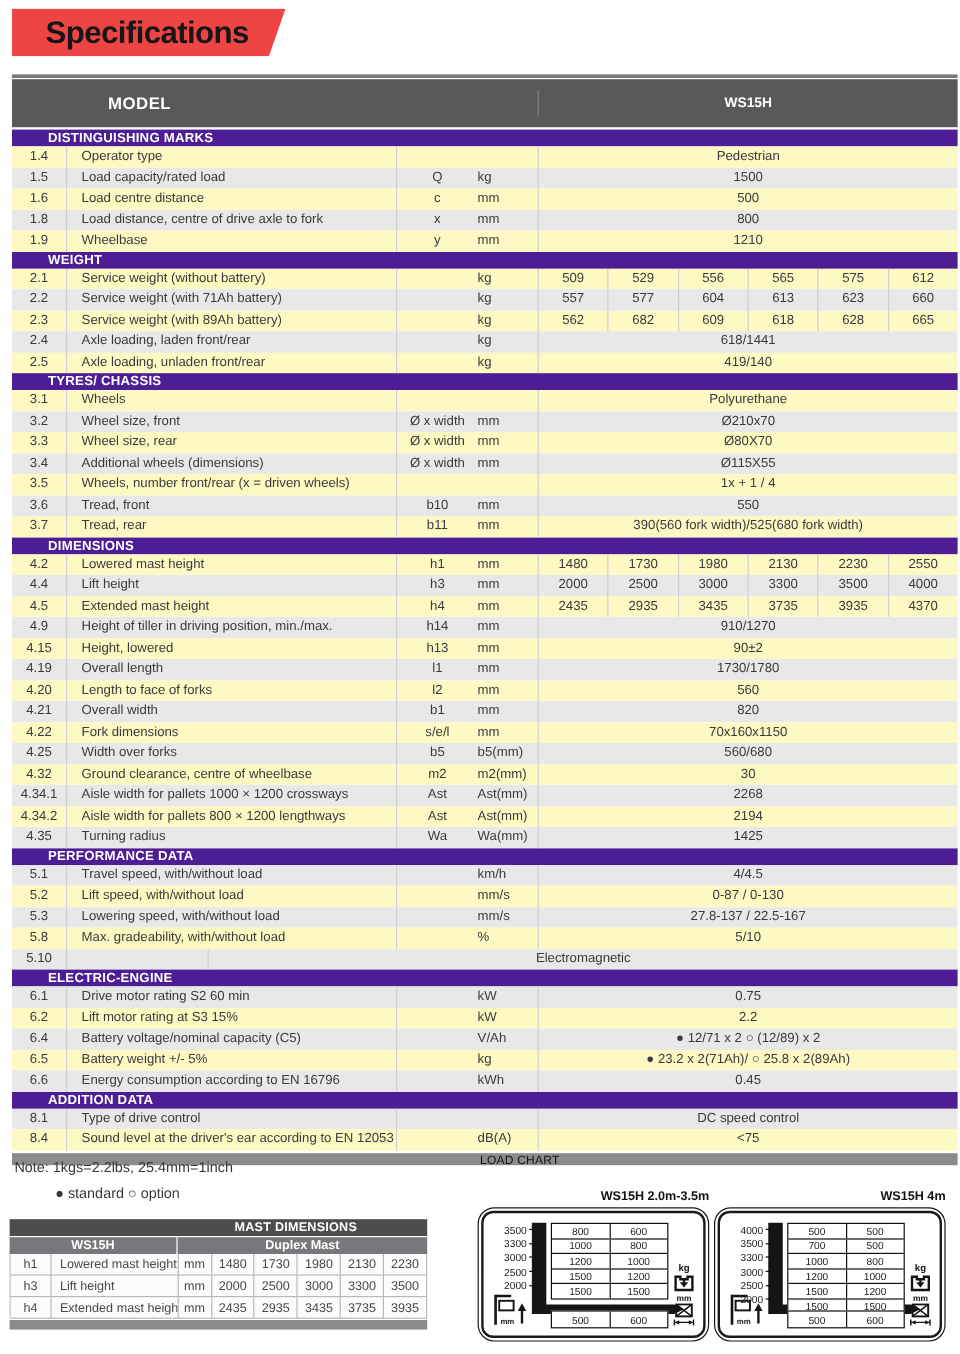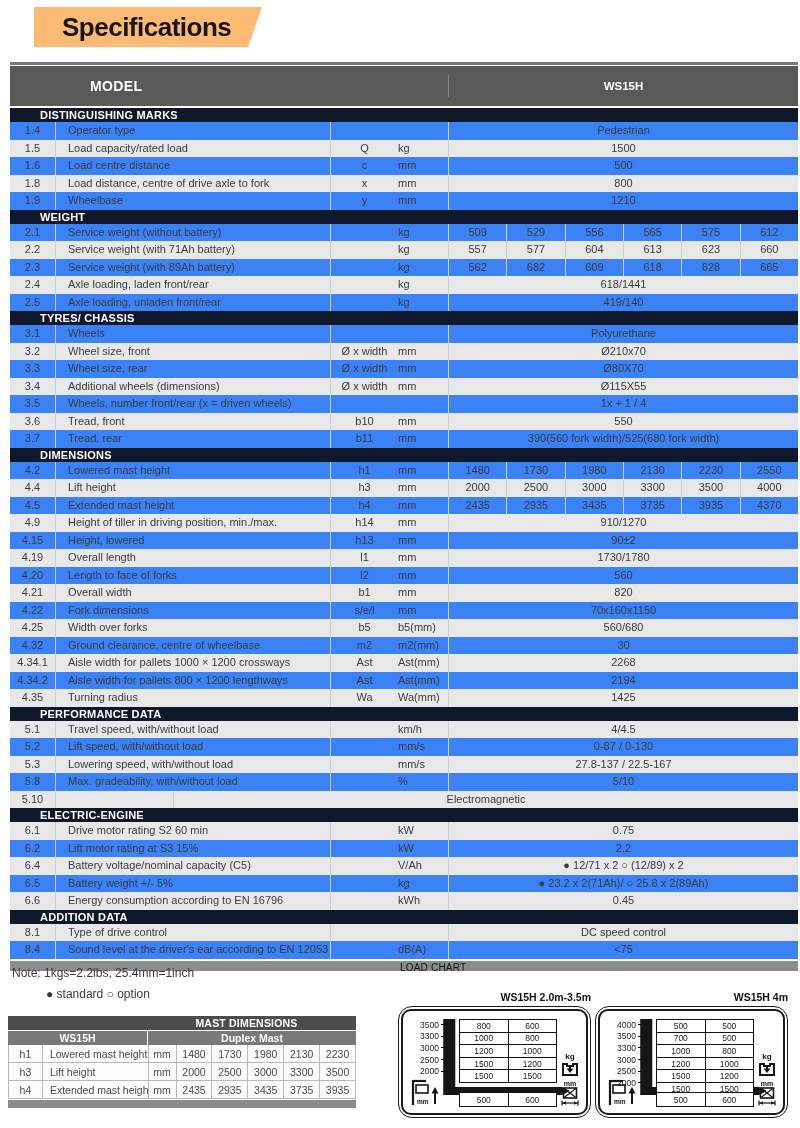--- a/index.html
+++ b/index.html
@@ -2,34 +2,34 @@
 <html><head>
 <meta charset="utf-8">
 <style>
   html,body{margin:0;padding:0;}
   body{
     width:800px;height:1128px;position:relative;background:#ffffff;
     font-family:"Liberation Sans", sans-serif;color:#3a3a3c;overflow:hidden;
   }
   
   .banner{
-    position:absolute;top:7px;left:10px;width:228px;height:40px;background:#fdba74;
+    position:absolute;top:7px;left:10px;width:228px;height:40px;background:#ef4444;
     clip-path:polygon(0 0,100% 0,calc(100% - 14px) 100%,0 100%);
-    display:flex;align-items:center;margin-left:24px;
+    display:flex;align-items:center;
   }
   .banner-text{font-size:26px;font-weight:bold;color:#161616;padding-left:28px;letter-spacing:-0.5px;}
 
   
   .spec{position:absolute;top:62px;left:10px;width:788px;}
   .topstrip{height:3px;background:#77787a;margin-bottom:1px;}
   .model-row{display:flex;height:40px;background:#59595B;color:#fff;align-items:center;margin-bottom:2px;}
   .model-label{width:438px;box-sizing:border-box;padding-left:80px;font-weight:bold;font-size:14px;letter-spacing:0.4px;}
   .model-value{width:350px;text-align:center;font-weight:bold;font-size:11.5px;border-left:1px solid rgba(255,255,255,0.25);line-height:22px;box-sizing:border-box;}
-  .section-header{height:14px;line-height:14px;background:#0f172a;color:#fff;font-weight:bold;font-size:11px;padding-left:30px;letter-spacing:0.2px;}
-  .row{display:flex;height:17.5px;line-height:17.5px;font-size:11px;background:#3b82f6;}
+  .section-header{height:14px;line-height:14px;background:#4c1d95;color:#fff;font-weight:bold;font-size:11px;padding-left:30px;letter-spacing:0.2px;}
+  .row{display:flex;height:17.5px;line-height:17.5px;font-size:11px;background:#fef9c3;}
   .row.shaded{background:#E8E8E9;}
   .c-num{width:45px;text-align:center;}
   .c-label{width:275px;box-sizing:border-box;border-left:1px solid #cfcfd1;padding-left:12px;white-space:nowrap;overflow:hidden;}
   .c-sym{width:68px;box-sizing:border-box;border-left:1px solid #cfcfd1;text-align:center;}
   .c-unit{width:50px;box-sizing:border-box;}
   .c-values{flex:1;display:flex;border-left:1px solid #cfcfd1;}
   .vcell{flex:1;text-align:center;white-space:nowrap;}
   .vcell + .vcell{border-left:1px solid #cfcfd1;}
   .bottom-bar{height:10px;background:#8B8B8D;margin-top:2px;}
 

